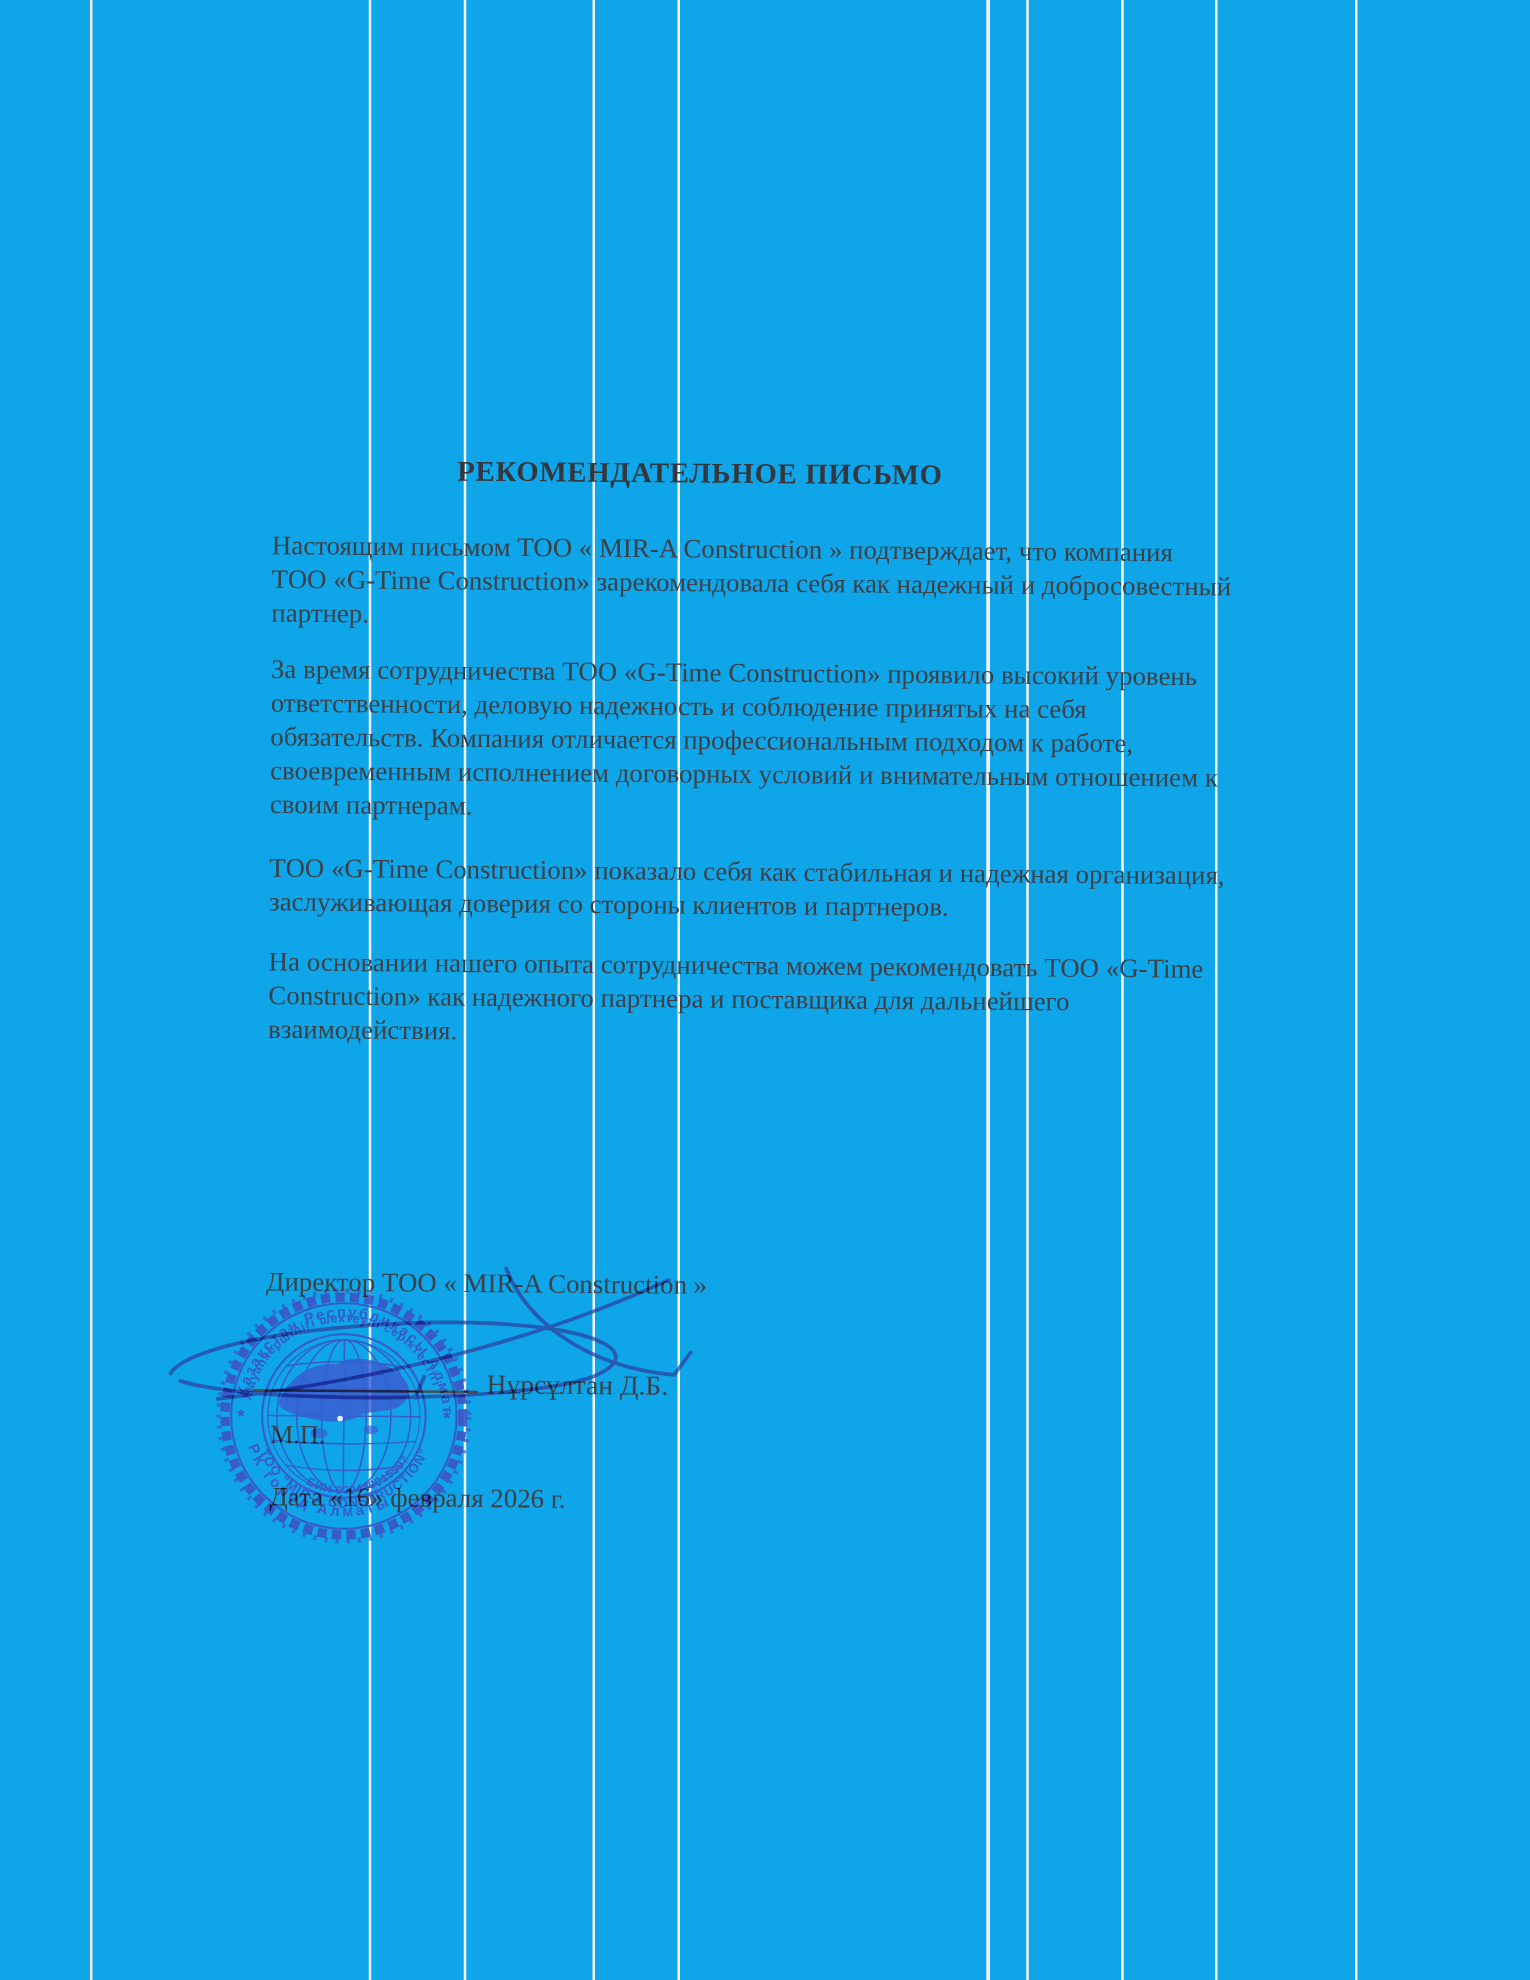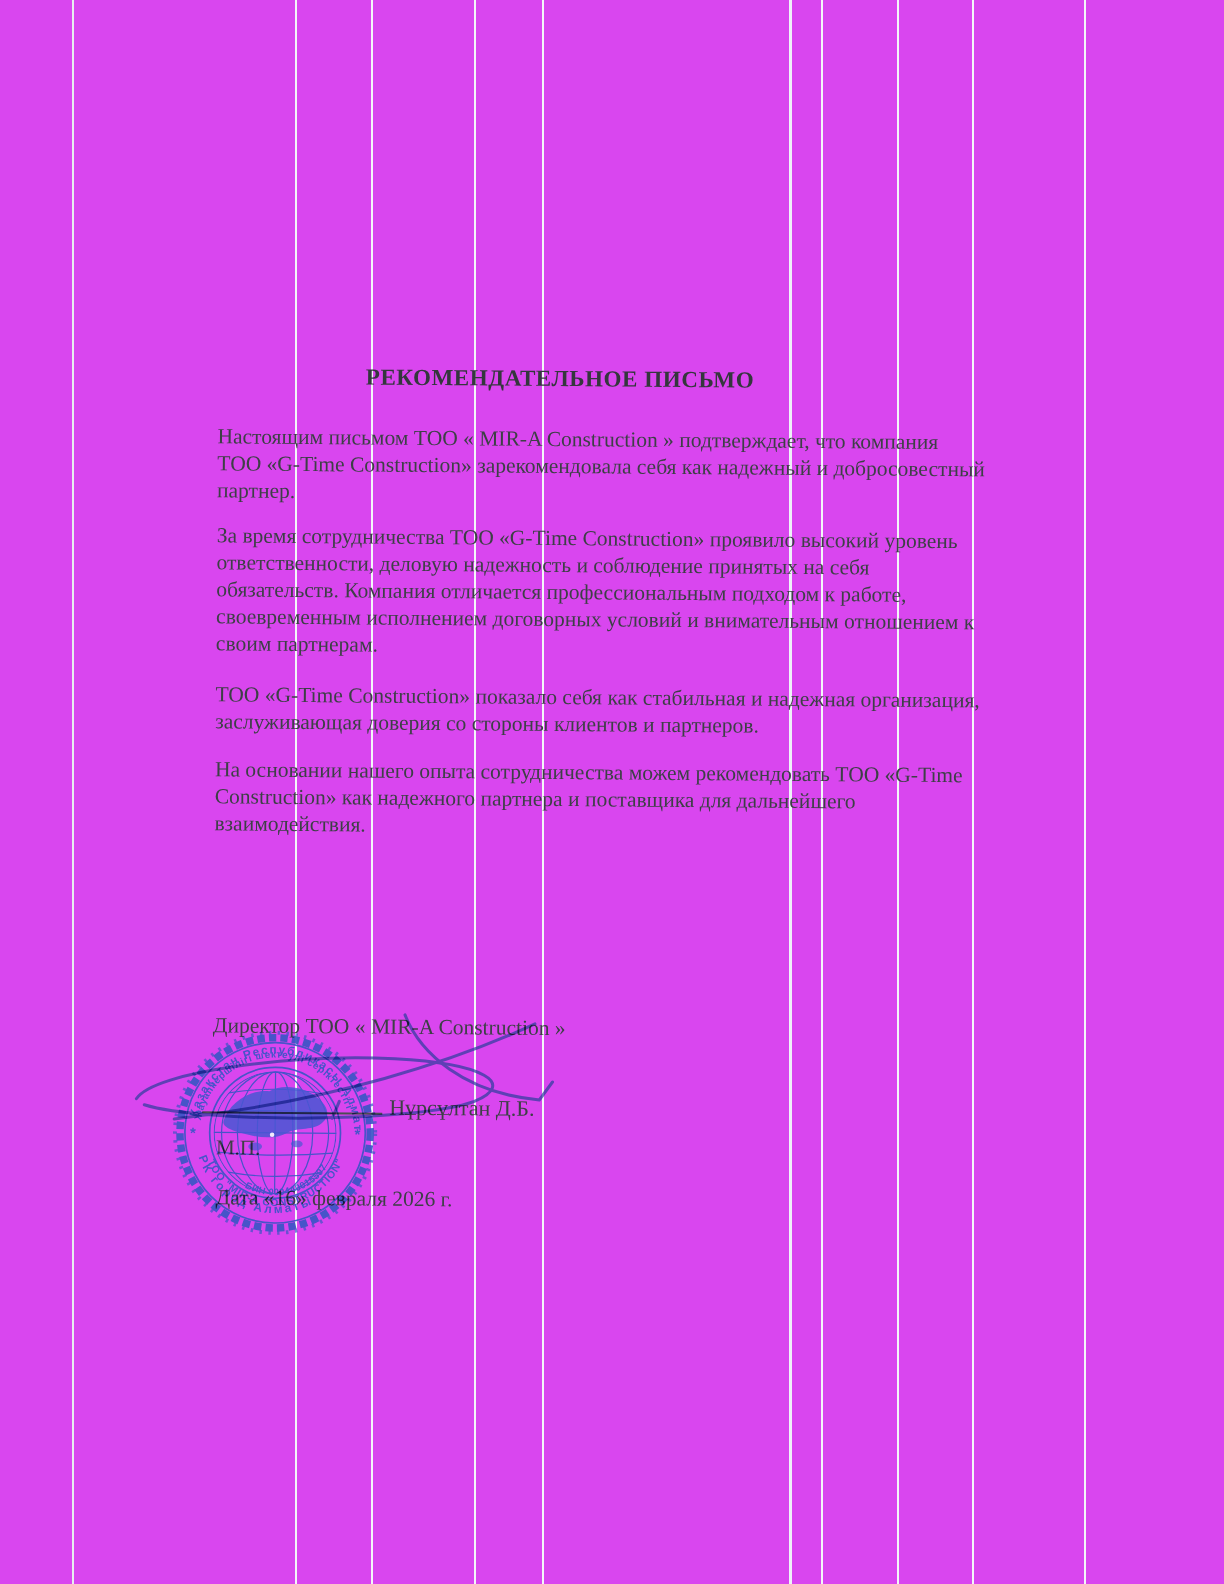--- a/index.html
+++ b/index.html
@@ -1,19 +1,19 @@
 <!DOCTYPE html>
 <html><head>
 <meta charset="utf-8">
 <style>
   html,body{margin:0;padding:0;background:#ffffff;}
   .page{
     position:relative;
     width:1224px;height:1584px;
-    background:#d946ef;
+    background:#0ea5e9;
     overflow:hidden;
     font-family:"Liberation Serif","DejaVu Serif",serif;
   }
   
   .streak{position:absolute;top:0;bottom:0;width:2px;pointer-events:none;}
   .streak.edge{background:#e8ecef;width:2px;}
   .streak.soft{background:#f3f6f8;}
   .streak.blue{background:#eef2f8;width:3px;}
 
   .scan-content{

